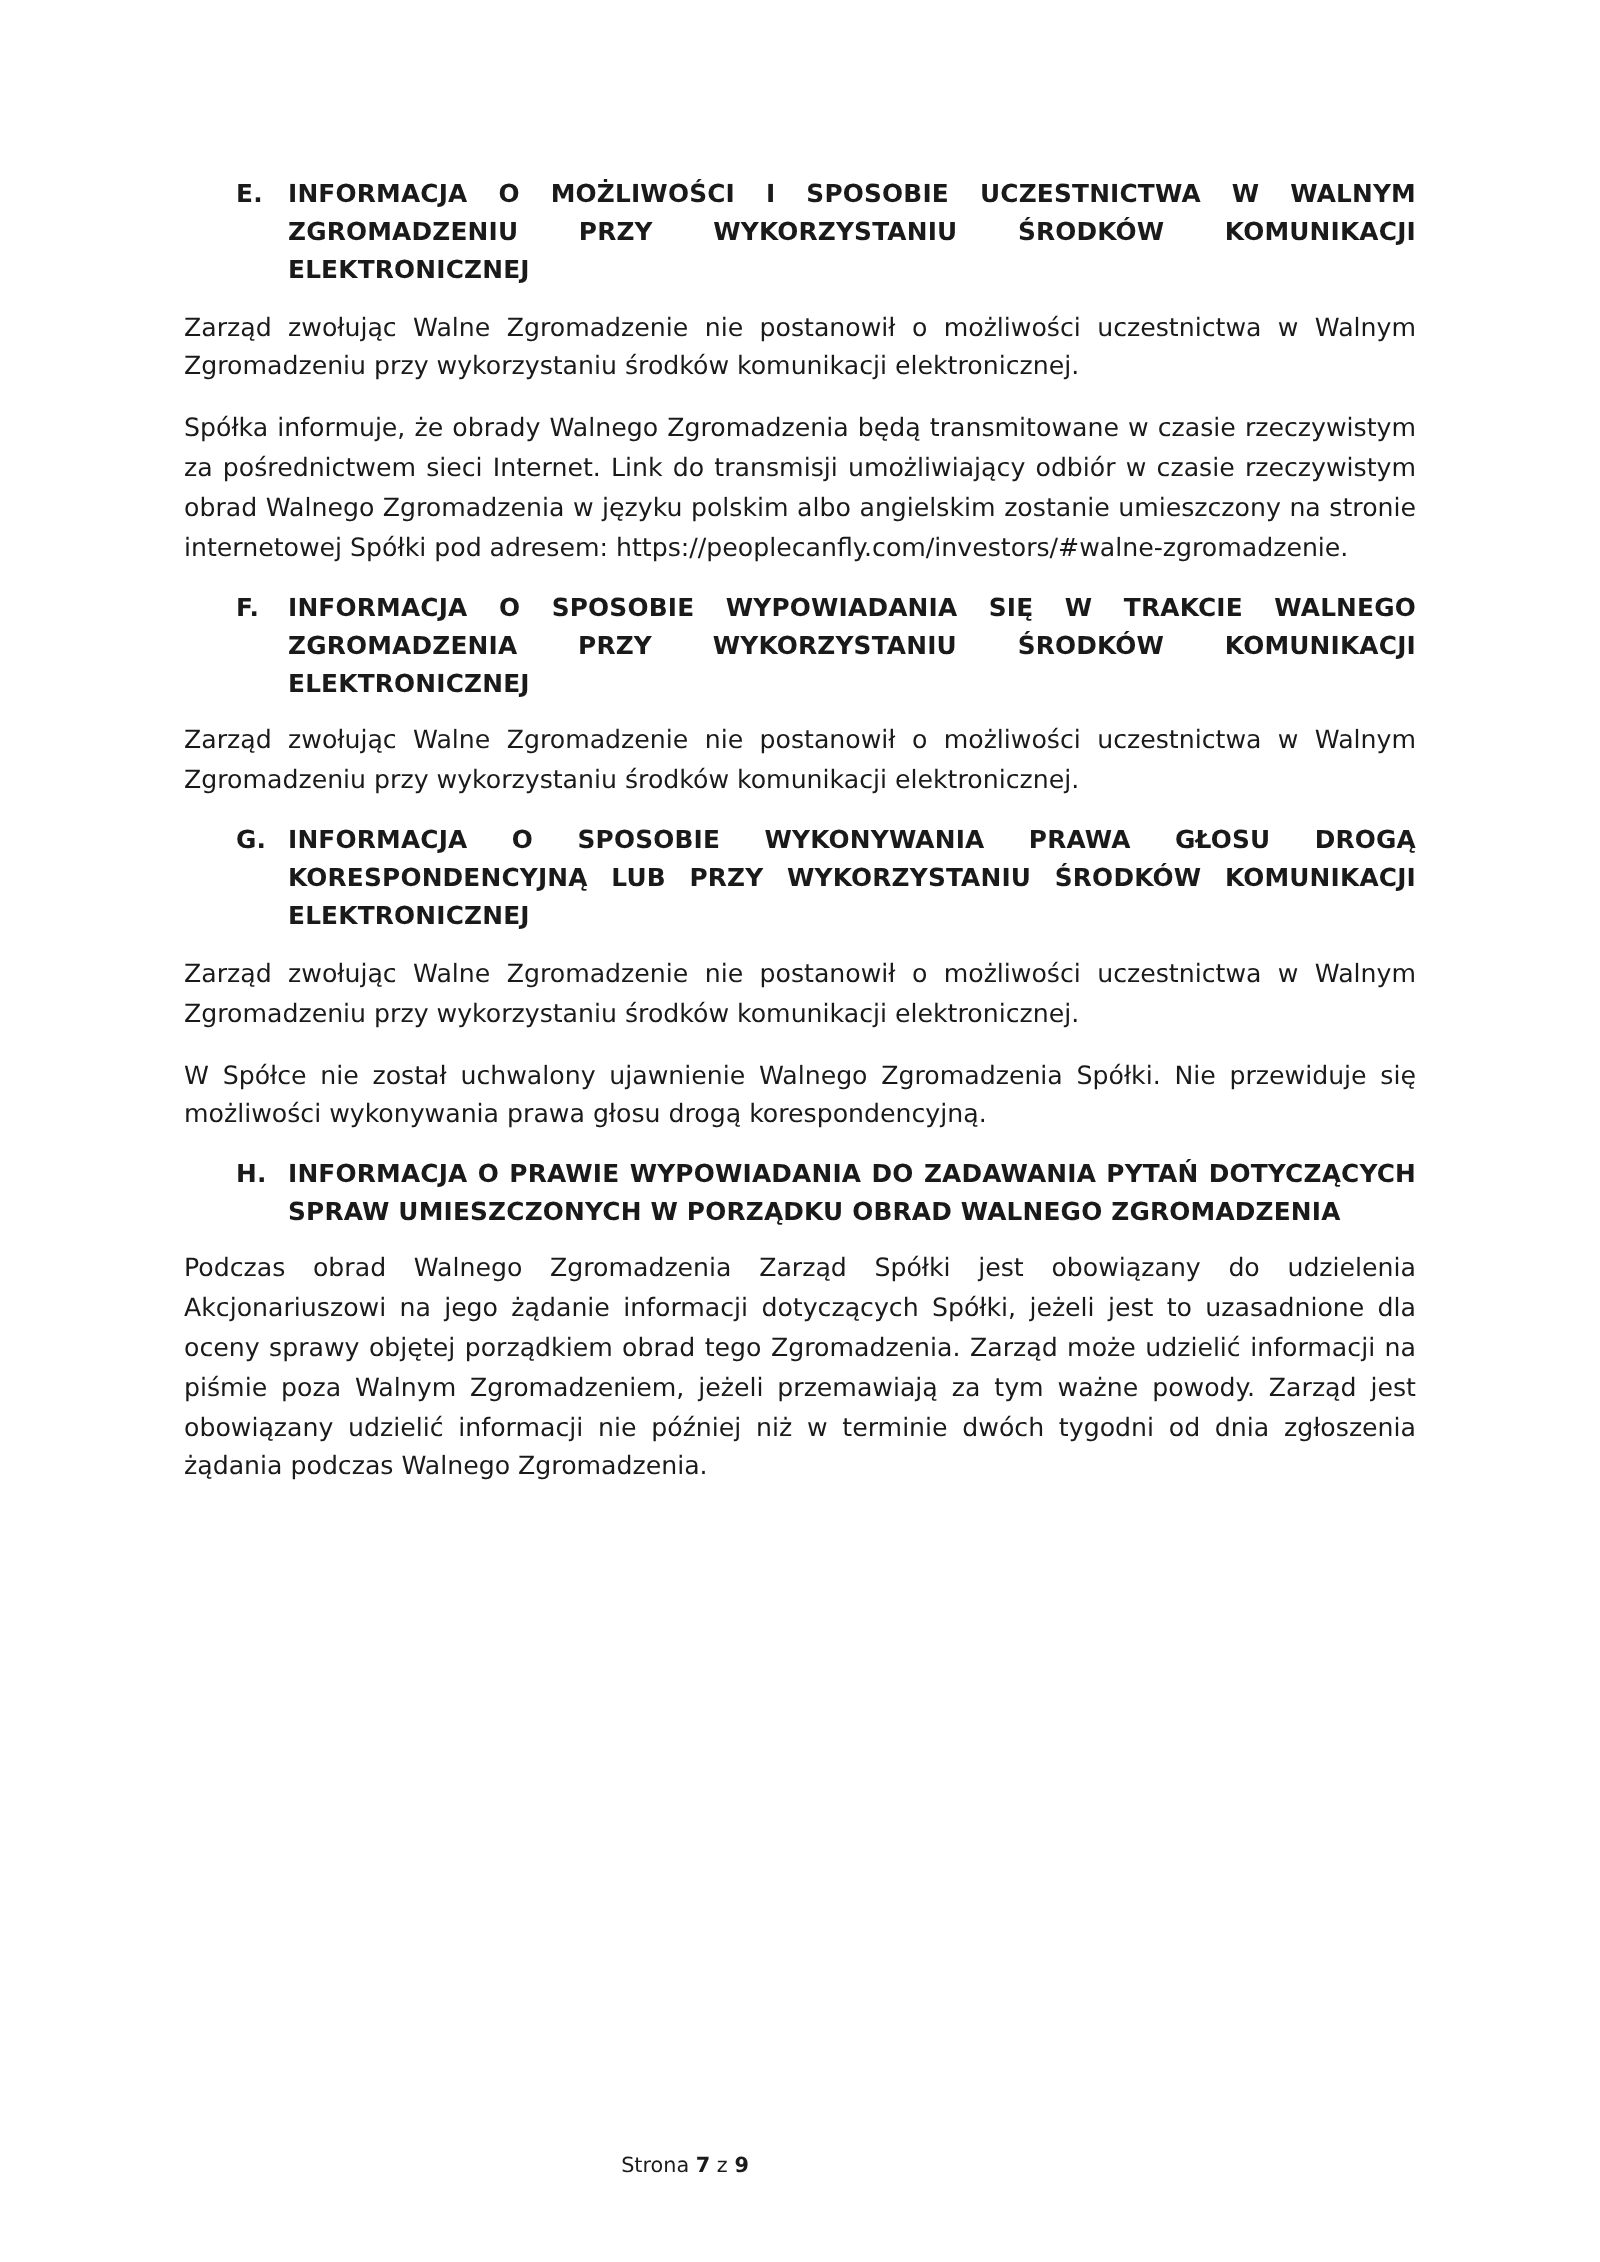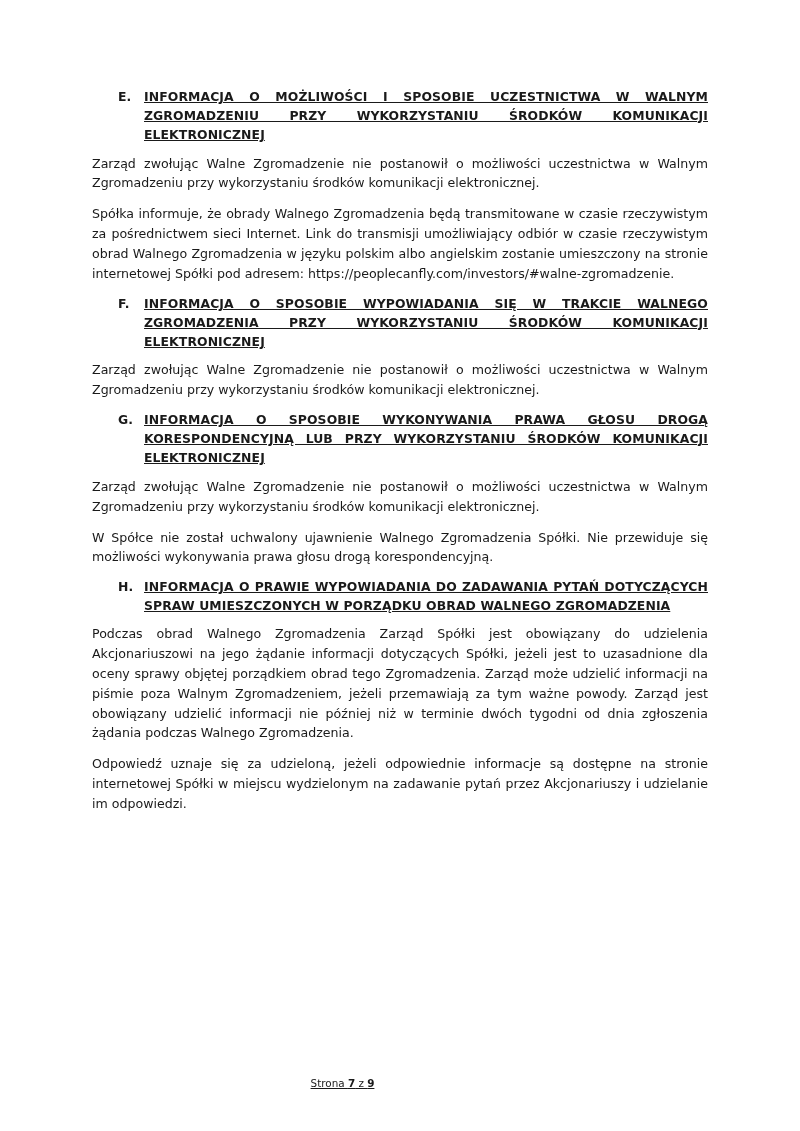--- a/index.html
+++ b/index.html
@@ -41,42 +41,40 @@
   .section-heading .letter {
     width: 26px;
     flex: 0 0 26px;
     text-align: left;
     font-weight: bold;
   }
   .section-heading .htext {
     flex: 1 1 auto;
     text-align: justify;
     text-align-last: left;
-    text-decoration: underline;
   }
   .para {
     font-size: 12.6px;
     line-height: 1.58;
     text-align: justify;
     text-align-last: left;
     margin: 8px 0 11px 0;
     letter-spacing: 0.0px;
   }
   .para.tight-after-heading {
     margin-top: 9px;
   }
   .footer {
     position: absolute;
     left: 0;
     bottom: 42px;
     width: 685px;
     text-align: center;
     font-size: 10.4px;
     color: #1a1a1a;
-    text-decoration: underline;
   }
   .footer .bold { font-weight: bold; }
 </style>
 </head>
 <body>
 
 <div class="page">
   <div class="content">
 
     <div class="section-heading">
@@ -97,20 +95,19 @@
       <span class="htext">INFORMACJA O SPOSOBIE WYKONYWANIA PRAWA GŁOSU DROGĄ KORESPONDENCYJNĄ LUB PRZY WYKORZYSTANIU ŚRODKÓW KOMUNIKACJI ELEKTRONICZNEJ</span>
     </div>
     <p class="para tight-after-heading">Zarząd zwołując Walne Zgromadzenie nie postanowił o możliwości uczestnictwa w Walnym Zgromadzeniu przy wykorzystaniu środków komunikacji elektronicznej.</p>
     <p class="para">W Spółce nie został uchwalony ujawnienie Walnego Zgromadzenia Spółki. Nie przewiduje się możliwości wykonywania prawa głosu drogą korespondencyjną.</p>
 
     <div class="section-heading">
       <span class="letter">H.</span>
       <span class="htext">INFORMACJA O PRAWIE WYPOWIADANIA DO ZADAWANIA PYTAŃ DOTYCZĄCYCH SPRAW UMIESZCZONYCH W PORZĄDKU OBRAD WALNEGO ZGROMADZENIA</span>
     </div>
     <p class="para">Podczas obrad Walnego Zgromadzenia Zarząd Spółki jest obowiązany do udzielenia Akcjonariuszowi na jego żądanie informacji dotyczących Spółki, jeżeli jest to uzasadnione dla oceny sprawy objętej porządkiem obrad tego Zgromadzenia. Zarząd może udzielić informacji na piśmie poza Walnym Zgromadzeniem, jeżeli przemawiają za tym ważne powody. Zarząd jest obowiązany udzielić informacji nie później niż w terminie dwóch tygodni od dnia zgłoszenia żądania podczas Walnego Zgromadzenia.</p>
-    <p class="para">Odpowiedź uznaje się za udzieloną, jeżeli odpowiednie informacje są dostępne na stronie internetowej Spółki w miejscu wydzielonym na zadawanie pytań przez Akcjonariuszy i udzielanie im odpowiedzi.</p>
 
   </div>
 </div>
 
 <div class="footer">
   <span>Strona </span><span class="bold">7</span><span> z </span><span class="bold">9</span>
 </div>
 
 </body></html>

